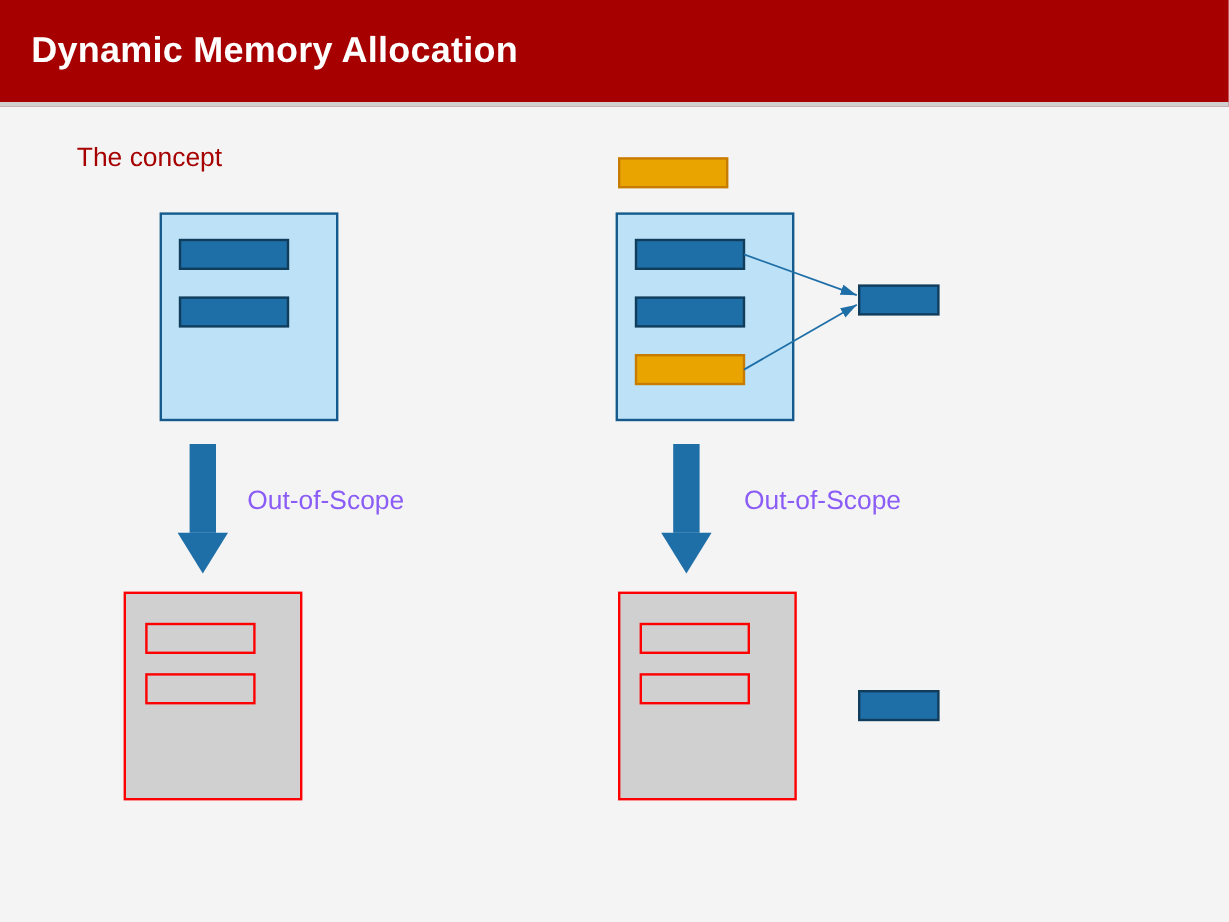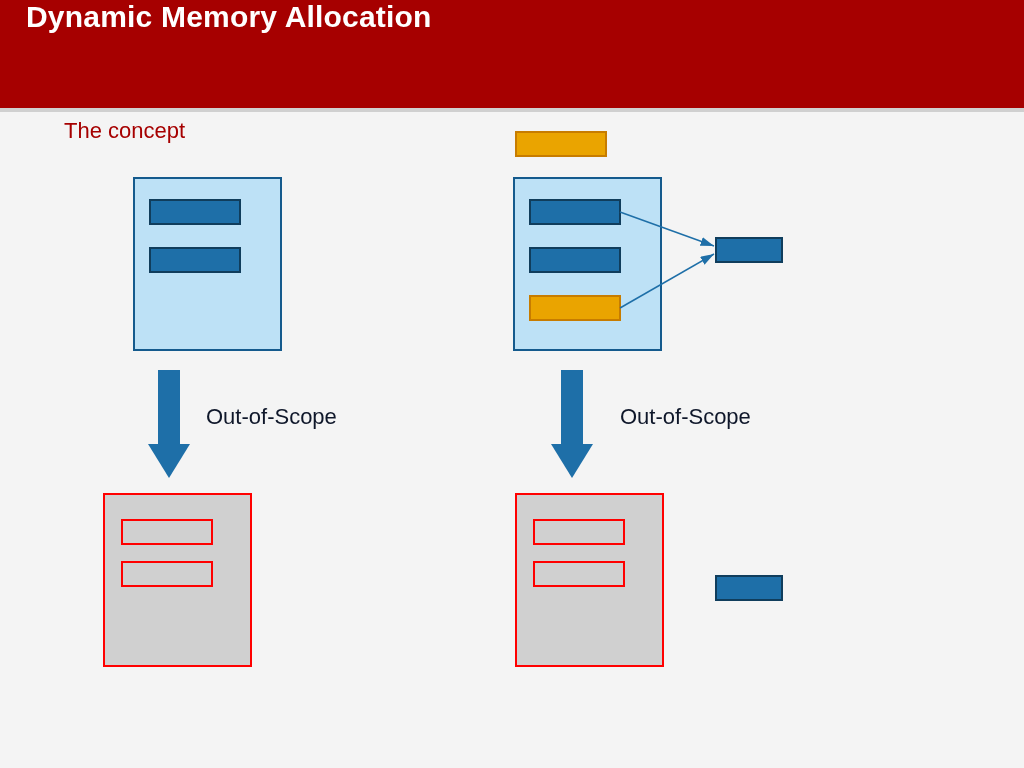--- a/index.html
+++ b/index.html
@@ -6,38 +6,39 @@
   body {
     font-family: "Segoe UI", "Helvetica Neue", Arial, sans-serif;
     background: #f4f4f4;
     width: 1024px;
     height: 768px;
     overflow: hidden;
     position: relative;
   }
   .header {
     background: #a60000;
-    height: 112px;
+    height: 89px;
     display: flex;
+    align-items: center;
     padding-left: 26px;
     border-bottom: 4px solid #d0d0d0;
   }
   .header h1 {
     color: #ffffff;
     font-size: 30px;
     font-weight: 700;
     letter-spacing: .2px;
   }
   .subhead {
     color: #a60000;
     font-size: 22px;
     font-weight: 400;
   }
   .label {
-    color: #0f172a;
+    color: #8b5cf6;
     font-size: 22px;
     font-weight: 400;
   }
   .pos { position: absolute; }
   svg.stage {
     position: absolute;
     top: 0;
     left: 0;
     width: 1024px;
     height: 768px;

